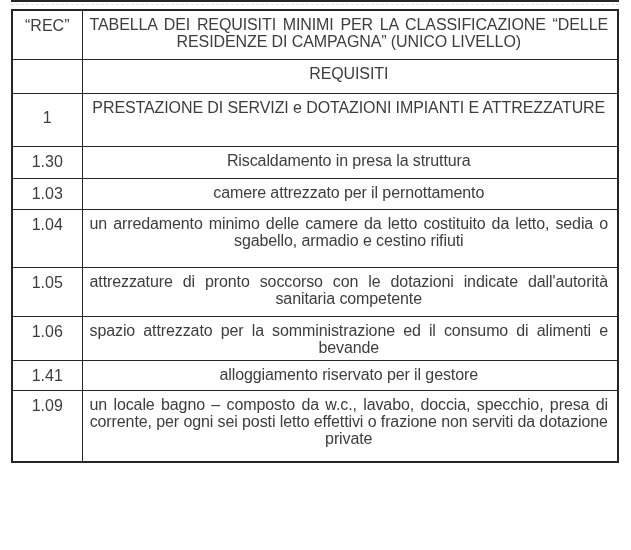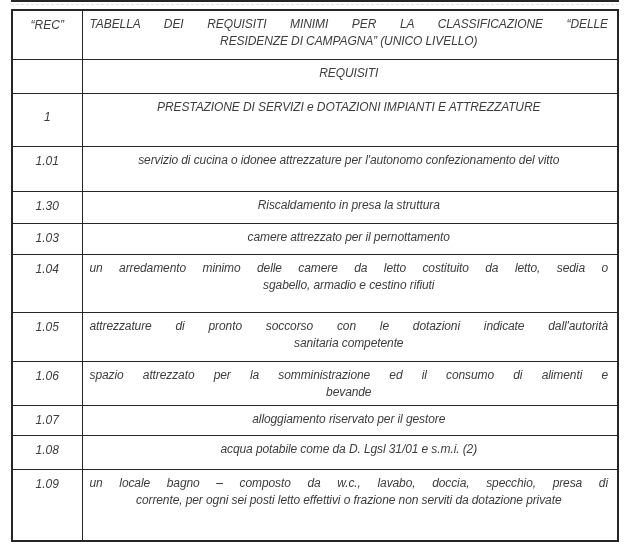--- a/index.html
+++ b/index.html
@@ -40,25 +40,24 @@
     width: 608px;
     border-collapse: collapse;
     table-layout: fixed;
     border: 2px solid var(--border, #262626);
   }
   col.col-code { width: 70px; }
   td {
     border: 1px solid var(--border, #262626);
     vertical-align: top;
     color: var(--text, #3d3d3d);
-    font-size: 12px;
+    font-size: 16px;
     line-height: 17px;
     padding: 5px 9px 4px 7px;
     overflow: hidden;
-    font-style: italic;
   }
   td.code-cell {
     text-align: center;
     padding: 6px 2px 4px 2px;
   }
   td.code-cell.v-middle {
     vertical-align: middle;
     padding-top: 0;
     padding-bottom: 4px;
   }
@@ -97,26 +96,20 @@
           <td class="text-cell">
             <span class="line">REQUISITI</span>
           </td>
         </tr>
         <tr style="height: 53px;">
           <td class="code-cell v-middle">1</td>
           <td class="text-cell">
             <span class="line">PRESTAZIONE DI SERVIZI e DOTAZIONI IMPIANTI E ATTREZZATURE</span>
           </td>
         </tr>
-        <tr style="height: 45px;">
-          <td class="code-cell">1.01</td>
-          <td class="text-cell">
-            <span class="line">servizio di cucina o idonee attrezzature per l'autonomo confezionamento del vitto</span>
-          </td>
-        </tr>
         <tr style="height: 32px;">
           <td class="code-cell">1.30</td>
           <td class="text-cell">
             <span class="line">Riscaldamento in presa la struttura</span>
           </td>
         </tr>
         <tr style="height: 31px;">
           <td class="code-cell">1.03</td>
           <td class="text-cell">
             <span class="line">camere attrezzato per il pernottamento</span>
@@ -137,29 +130,23 @@
           </td>
         </tr>
         <tr style="height: 33px;">
           <td class="code-cell">1.06</td>
           <td class="text-cell row-justify">
             <span class="line">spazio attrezzato per la somministrazione ed il consumo di alimenti e</span>
             <span class="line">bevande</span>
           </td>
         </tr>
         <tr style="height: 30px;">
-          <td class="code-cell">1.07</td>
+          <td class="code-cell">1.41</td>
           <td class="text-cell">
             <span class="line">alloggiamento riservato per il gestore</span>
-          </td>
-        </tr>
-        <tr style="height: 34px;">
-          <td class="code-cell">1.08</td>
-          <td class="text-cell">
-            <span class="line">acqua potabile come da D. Lgsl 31/01 e s.m.i. (2)</span>
           </td>
         </tr>
         <tr style="height: 72px;">
           <td class="code-cell">1.09</td>
           <td class="text-cell row-justify">
             <span class="line">un locale bagno – composto da w.c., lavabo, doccia, specchio, presa di</span>
             <span class="line">corrente, per ogni sei posti letto effettivi o frazione non serviti da dotazione private</span>
           </td>
         </tr>
       </tbody>

